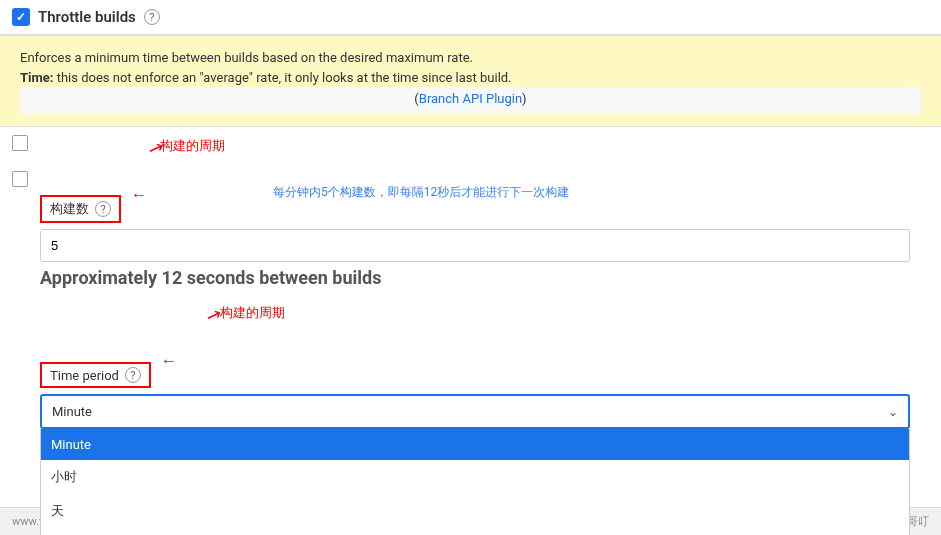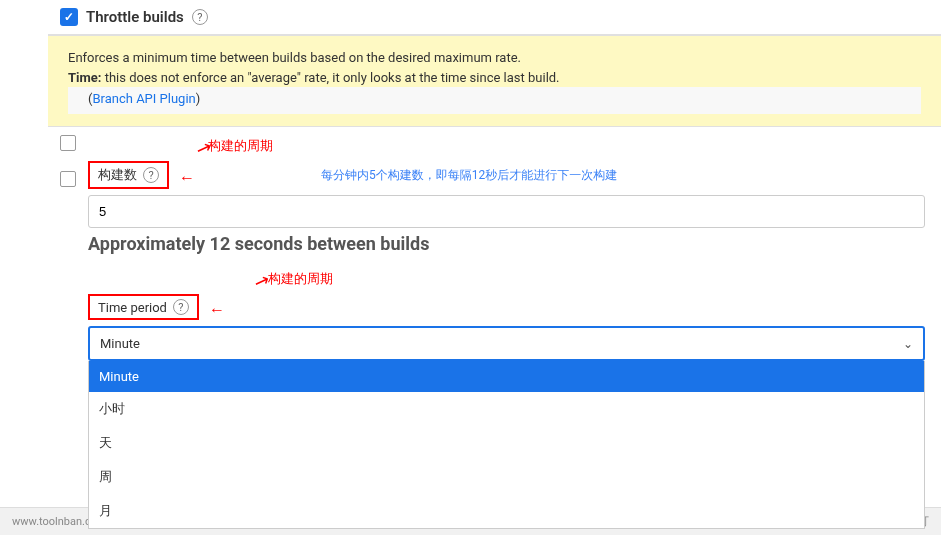--- a/index.html
+++ b/index.html
@@ -8,21 +8,20 @@
       font-size: 13px;
       background: #f4f4f4;
       color: #333;
     }
     .outer-container {
       width: 941px;
       min-height: 535px;
       background: #fff;
       position: relative;
       overflow: hidden;
-      padding-left: 48px;
     }
     .header-bar {
       display: flex;
       align-items: center;
       padding: 8px 12px;
       background: #fff;
       border-bottom: 1px solid #e0e0e0;
       gap: 8px;
     }
     .checkbox-blue {
@@ -67,21 +66,21 @@
     }
     .description-box p {
       font-size: 13px;
       color: #333;
       line-height: 1.5;
     }
     .description-box .note-bold {
       font-weight: bold;
     }
     .branch-api-link {
-      text-align: left;
+      text-align: center;
       padding: 4px 20px 8px;
       background: #f8f8f8;
     }
     .branch-api-link a {
       color: #1a73e8;
       text-decoration: none;
       font-size: 13px;
     }
     .field-section {
       margin-bottom: 16px;
@@ -94,20 +93,21 @@
     }
     .field-label-box {
       border: 2px solid red;
       padding: 3px 8px;
       font-size: 13px;
       color: #333;
       background: #fff;
       display: flex;
       align-items: center;
       gap: 6px;
+      margin-top: 34px;
     }
     .field-input {
       width: 100%;
       max-width: 870px;
       padding: 8px 10px;
       font-size: 13px;
       border: 1px solid #ccc;
       border-radius: 3px;
       outline: none;
     }

